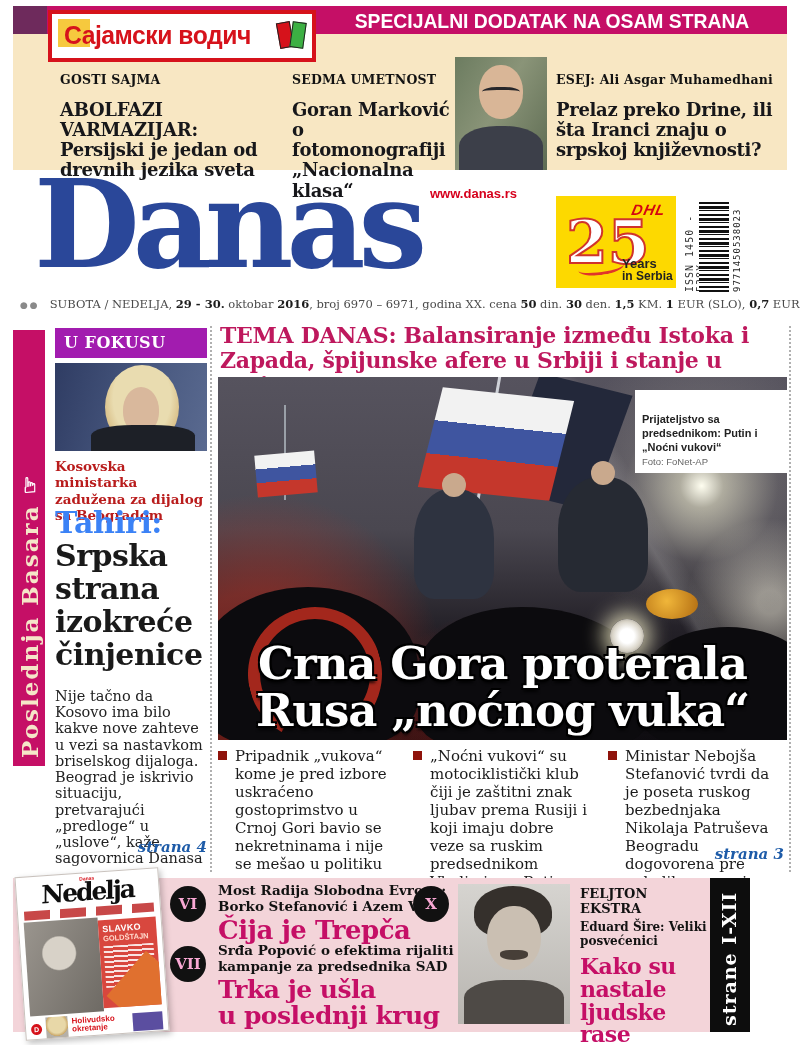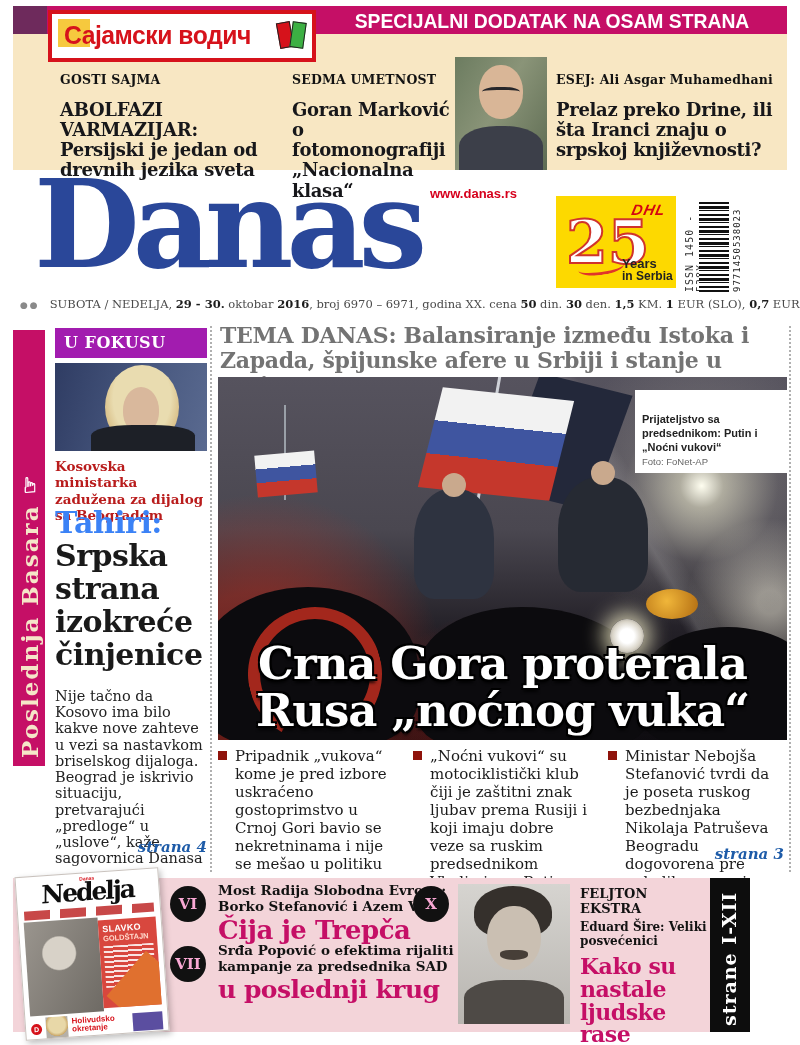--- a/index.html
+++ b/index.html
@@ -72,21 +72,21 @@
   .focus-caption{left:55px;top:458px;width:152px;font:700 13.5px "DejaVu Serif",serif;line-height:1.22;color:#b91c1c;}
   .focus-headline{left:55px;top:506px;width:156px;font:700 30px "DejaVu Serif",serif;line-height:1.1;
     letter-spacing:-.5px;color:#1a1a1a;}
   .hl-lead{display:block;color:#3b82f6;}
   .focus-deck{left:55px;top:688px;width:152px;font:400 14.5px "DejaVu Serif",serif;line-height:1.12;color:#222;}
   .pageref{font:italic 700 15px "DejaVu Serif",serif;color:#1d5ba8;}
   .focus-pageref{left:55px;top:838px;width:152px;text-align:right;}
   .dotted-sep{top:326px;height:546px;border-left:2px dotted #b0b0b0;width:0;}
 
   
-  .tema-kicker{left:220px;top:323px;width:566px;font:700 22px "DejaVu Serif",serif;color:#737373;
+  .tema-kicker{left:220px;top:323px;width:566px;font:700 22px "DejaVu Serif",serif;color:#be185d;
     line-height:1.14;letter-spacing:-.3px;}
   .main-photo{left:218px;top:377px;width:569px;height:363px;overflow:hidden;background:
     radial-gradient(circle at 85% 30%,#fffef0 0%,rgba(255,252,220,.55) 4%,rgba(210,205,190,.15) 14%,rgba(0,0,0,0) 26%),
     radial-gradient(circle at 97% 62%,rgba(255,250,230,.5) 0 2%,rgba(0,0,0,0) 14%),
     radial-gradient(circle at 8% 82%,rgba(190,45,30,.5) 0 14%,rgba(0,0,0,0) 30%),
     radial-gradient(circle at 48% 98%,rgba(150,30,25,.45) 0 10%,rgba(0,0,0,0) 26%),
     linear-gradient(60deg,rgba(0,0,0,0) 68%,rgba(255,255,255,.15) 70%,rgba(0,0,0,0) 73%),
     linear-gradient(180deg,#56535e 0%,#4a4750 42%,#232027 70%,#0e0c10 100%);}
   .flag{background:linear-gradient(180deg,#f2f2f2 0 33%,#3f55a0 33% 66%,#c5372c 66% 100%);}
   .flag-dark{left:300px;top:4px;width:95px;height:122px;background:#23283a;transform:rotate(14deg) skewX(-6deg);}
@@ -311,20 +311,21 @@
   <div class="abs num-circle circle-vi">VI</div>
   <div class="abs vi-text">
     <div class="btm-kicker">Most Radija Slobodna Evropa: Borko Stefanović i Azem Vlasi</div>
     <div class="btm-hl">Čija je Trepča</div>
   </div>
 
   <div class="abs num-circle circle-vii">VII</div>
   <div class="abs vii-text">
     <div class="btm-kicker">Srđa Popović o efektima rijaliti kampanje za predsednika SAD</div>
     <div class="btm-hl">
+      <div>Trka je ušla</div>
       <div>u poslednji krug</div>
     </div>
   </div>
 
   <div class="abs num-circle circle-x">X</div>
   <div class="abs fel-portrait">
     <div class="abs fp-hair"></div>
     <div class="abs fp-face"></div>
     <div class="abs fp-mustache"></div>
     <div class="abs fp-suit"></div>

